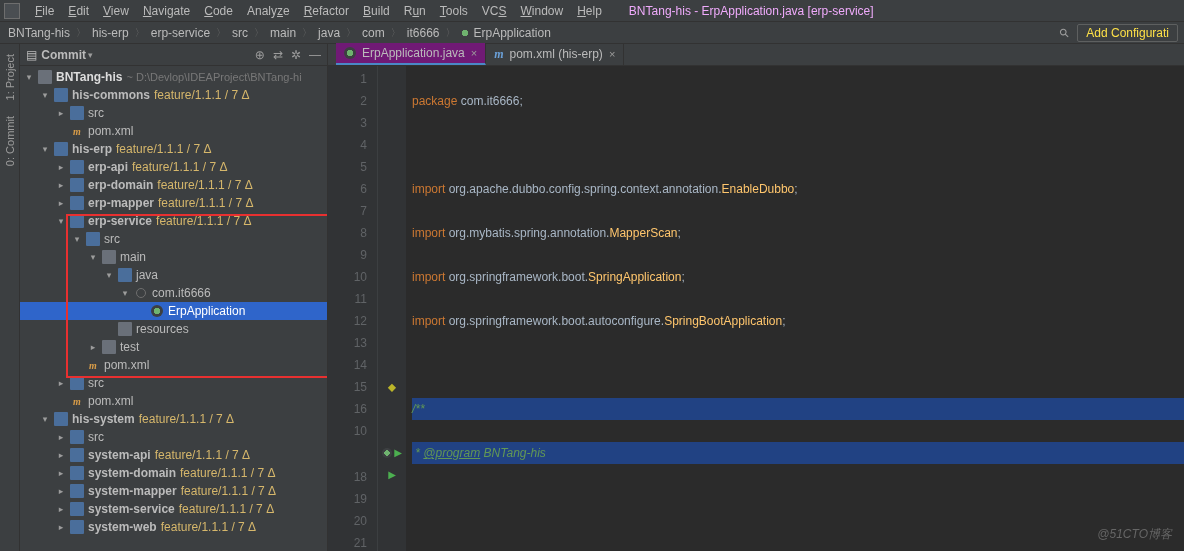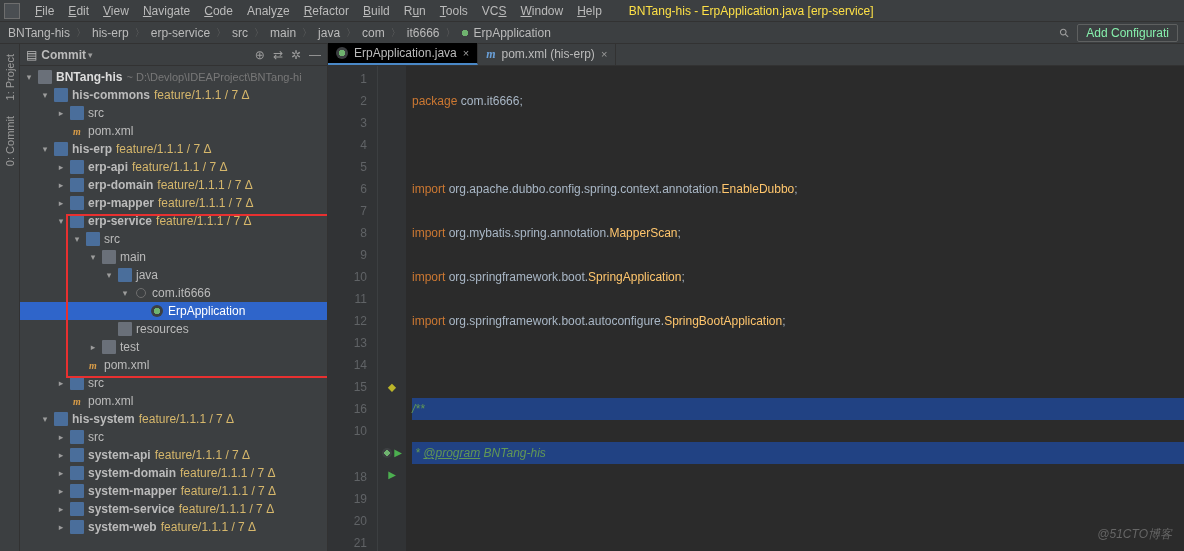--- a/index.html
+++ b/index.html
@@ -1,27 +1,27 @@
 <!DOCTYPE html>
 <html><head>
 <meta charset="utf-8">
 <style>
 * { margin:0; padding:0; box-sizing:border-box; font-family:"Segoe UI",Arial,sans-serif; font-size:12px; }
 body { background:#3c3f41; color:#bbbbbb; width:1184px; height:551px; overflow:hidden; position:relative; }
 .topbar { height:22px; background:#3c3f41; display:flex; align-items:center; padding:0 4px; border-bottom:1px solid #323232; }
 .topbar .logo { width:16px; height:16px; background:#4a4e52; margin-right:8px; border:1px solid #6e6e6e; }
 .menuitem { padding:0 7px; color:#bbbbbb; cursor:pointer; }
 .menuitem u { text-decoration:underline; text-underline-offset:1px; }
-.wintitle { margin-left:20px; color:#fde047; }
+.wintitle { margin-left:20px; color:#f0abfc; }
 .breadcrumb { height:22px; display:flex; align-items:center; padding:0 6px; background:#3c3f41; border-bottom:1px solid #323232; }
 .crumb { color:#bbbbbb; padding:0 2px; }
 .crumb.file { color:#bbbbbb; }
 .chev { color:#6e6e6e; margin:0 4px; font-size:10px; }
 .rightbar { margin-left:auto; display:flex; align-items:center; gap:8px; }
-.addcfg { border:1px solid #5e6060; padding:1px 8px; color:#86efac; border-radius:2px;text-align:center; }
+.addcfg { border:1px solid #5e6060; padding:1px 8px; color:#fde047; border-radius:2px;text-align:center; }
 .mainrow { display:flex; height:507px; }
 .gutterL { width:20px; background:#3c3f41; border-right:1px solid #323232; display:flex; flex-direction:column; align-items:center; padding-top:4px; gap:4px; }
 .gutterL .vtab { writing-mode:vertical-rl; transform:rotate(180deg); font-size:11px; color:#9c9c9c; padding:6px 2px; cursor:pointer; }
 .projectpanel { width:308px; background:#3c3f41; border-right:1px solid #323232; display:flex; flex-direction:column; }
 .projhead { height:22px; display:flex; align-items:center; padding:0 6px; border-bottom:1px solid #323232; background:#3c3f41; }
 .projhead .title { font-weight:bold; color:#bbbbbb; margin-left:4px; }
 .projhead .tail { margin-left:auto; display:flex; gap:8px; color:#9c9c9c; }
 .tree { flex:1; overflow:hidden; padding-top:2px; font-size:12px; position:relative; }
 .node { display:flex; align-items:center; height:18px; white-space:nowrap; }
 .arrow { width:10px; text-align:center; color:#9c9c9c; font-size:9px; }
@@ -31,21 +31,21 @@
 .module { background:#4a6e9b; }
 .pkg { border:1px solid #6e6e6e; border-radius:50%; width:10px; height:10px; }
 .mvn { color:#d89c48; font-weight:bold; font-family:serif; font-style:italic; }
 .branch { color:#d6b76b; margin-left:4px; }
 .hint { color:#787878; margin-left:4px; font-size:11px; }
 .selected { background:#2f65ca; color:#fff; }
 .redbox { position:absolute; border:2px solid #e83030; pointer-events:none; left:46px; top:148px; width:276px; height:164px; }
 .editor { flex:1; display:flex; flex-direction:column; background:#2b2b2b; }
 .tabs { height:22px; background:#3c3f41; display:flex; align-items:flex-end; border-bottom:1px solid #323232; }
 .tab { height:22px; display:flex; align-items:center; padding:0 8px; gap:6px; border-right:1px solid #323232; cursor:pointer; }
-.tab.active { background:#000000; border-bottom:2px solid #4a88c7; }
+.tab.active { background:#701a75; border-bottom:2px solid #4a88c7;margin-left:8px; }
 .tab .close { color:#9c9c9c; font-size:11px; }
 .code { flex:1; display:flex; font-family:"Consolas","Courier New",monospace; font-size:13px; line-height:22px; overflow:hidden; }
 .linenums { width:50px; text-align:right; padding-right:10px; color:#606366; background:#313335; border-right:1px solid #3c3f41; padding-top:2px; }
 .guttermarks { width:28px; background:#313335; padding-top:2px; }
 .gm { height:22px; display:flex; align-items:center; justify-content:center; gap:2px; }
 .run { color:#4caf50; font-size:10px; }
 .codebody { flex:1; padding-top:2px; padding-left:6px; white-space:pre; }
 .cl { height:22px; }
 .hlblock { background:#214283; }
 .kw { color:#cc7832; }

